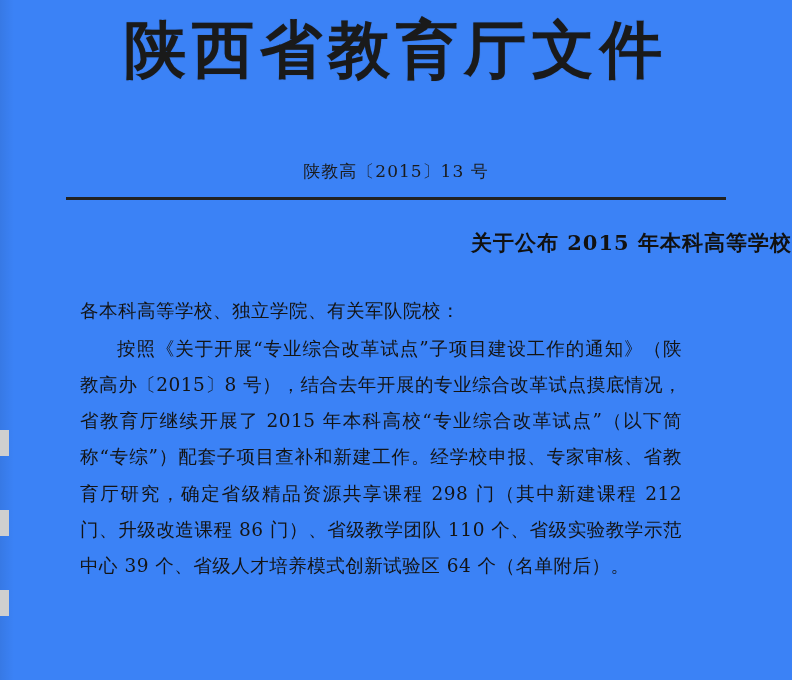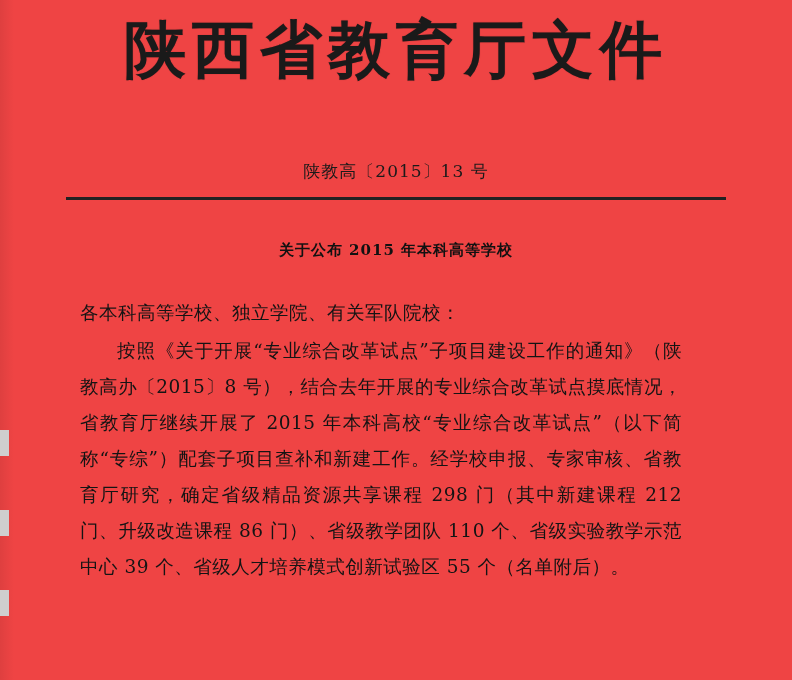--- a/index.html
+++ b/index.html
@@ -11,21 +11,21 @@
     height: 680px;
     background: #ffffff;
     font-family: "DejaVu Serif", "Liberation Serif", serif;
     color: #111111;
     overflow: hidden;
   }
   .page {
     position: relative;
     width: 792px;
     height: 680px;
-    background: #ef4444;
+    background: #3b82f6;
     box-sizing: border-box;
   }
   
   .masthead {
     text-align: center;
     padding-top: 14px;
   }
   .masthead-title {
     font-family: "DejaVu Serif", "Liberation Serif", serif;
     font-weight: bold;
@@ -49,24 +49,24 @@
     margin-top: 14px;
     padding: 0 66px;
   }
   .rule {
     height: 3px;
     background: #222222;
     width: 100%;
   }
   
   .doc-title {
-    text-align: center;
-    margin-top: 36px;
+    text-align: right;
+    margin-top: 23px;
     font-weight: bold;
-    font-size: 15px;
+    font-size: 21px;
     letter-spacing: 1px;
     line-height: 1.9;
     color: #111111;
   }
   .doc-title .line {
     display: block;
   }
   
   .body-block {
     margin-top: 30px;
@@ -128,16 +128,16 @@
   <div class="rule-wrap">
     <div class="rule"></div>
   </div>
 
   <div class="doc-title">
     <span class="line">关于公布 2015 年本科高等学校</span>
   </div>
 
   <div class="body-block">
     <div class="salutation">各本科高等学校、独立学院、有关军队院校：</div>
-    <p class="para">按照《关于开展“专业综合改革试点”子项目建设工作的通知》（陕教高办〔2015〕8 号），结合去年开展的专业综合改革试点摸底情况，省教育厅继续开展了 2015 年本科高校“专业综合改革试点”（以下简称“专综”）配套子项目查补和新建工作。经学校申报、专家审核、省教育厅研究，确定省级精品资源共享课程 298 门（其中新建课程 212 门、升级改造课程 86 门）、省级教学团队 110 个、省级实验教学示范中心 39 个、省级人才培养模式创新试验区 55 个（名单附后）。</p>
+    <p class="para">按照《关于开展“专业综合改革试点”子项目建设工作的通知》（陕教高办〔2015〕8 号），结合去年开展的专业综合改革试点摸底情况，省教育厅继续开展了 2015 年本科高校“专业综合改革试点”（以下简称“专综”）配套子项目查补和新建工作。经学校申报、专家审核、省教育厅研究，确定省级精品资源共享课程 298 门（其中新建课程 212 门、升级改造课程 86 门）、省级教学团队 110 个、省级实验教学示范中心 39 个、省级人才培养模式创新试验区 64 个（名单附后）。</p>
   </div>
 
 </div>
 
 </body></html>

